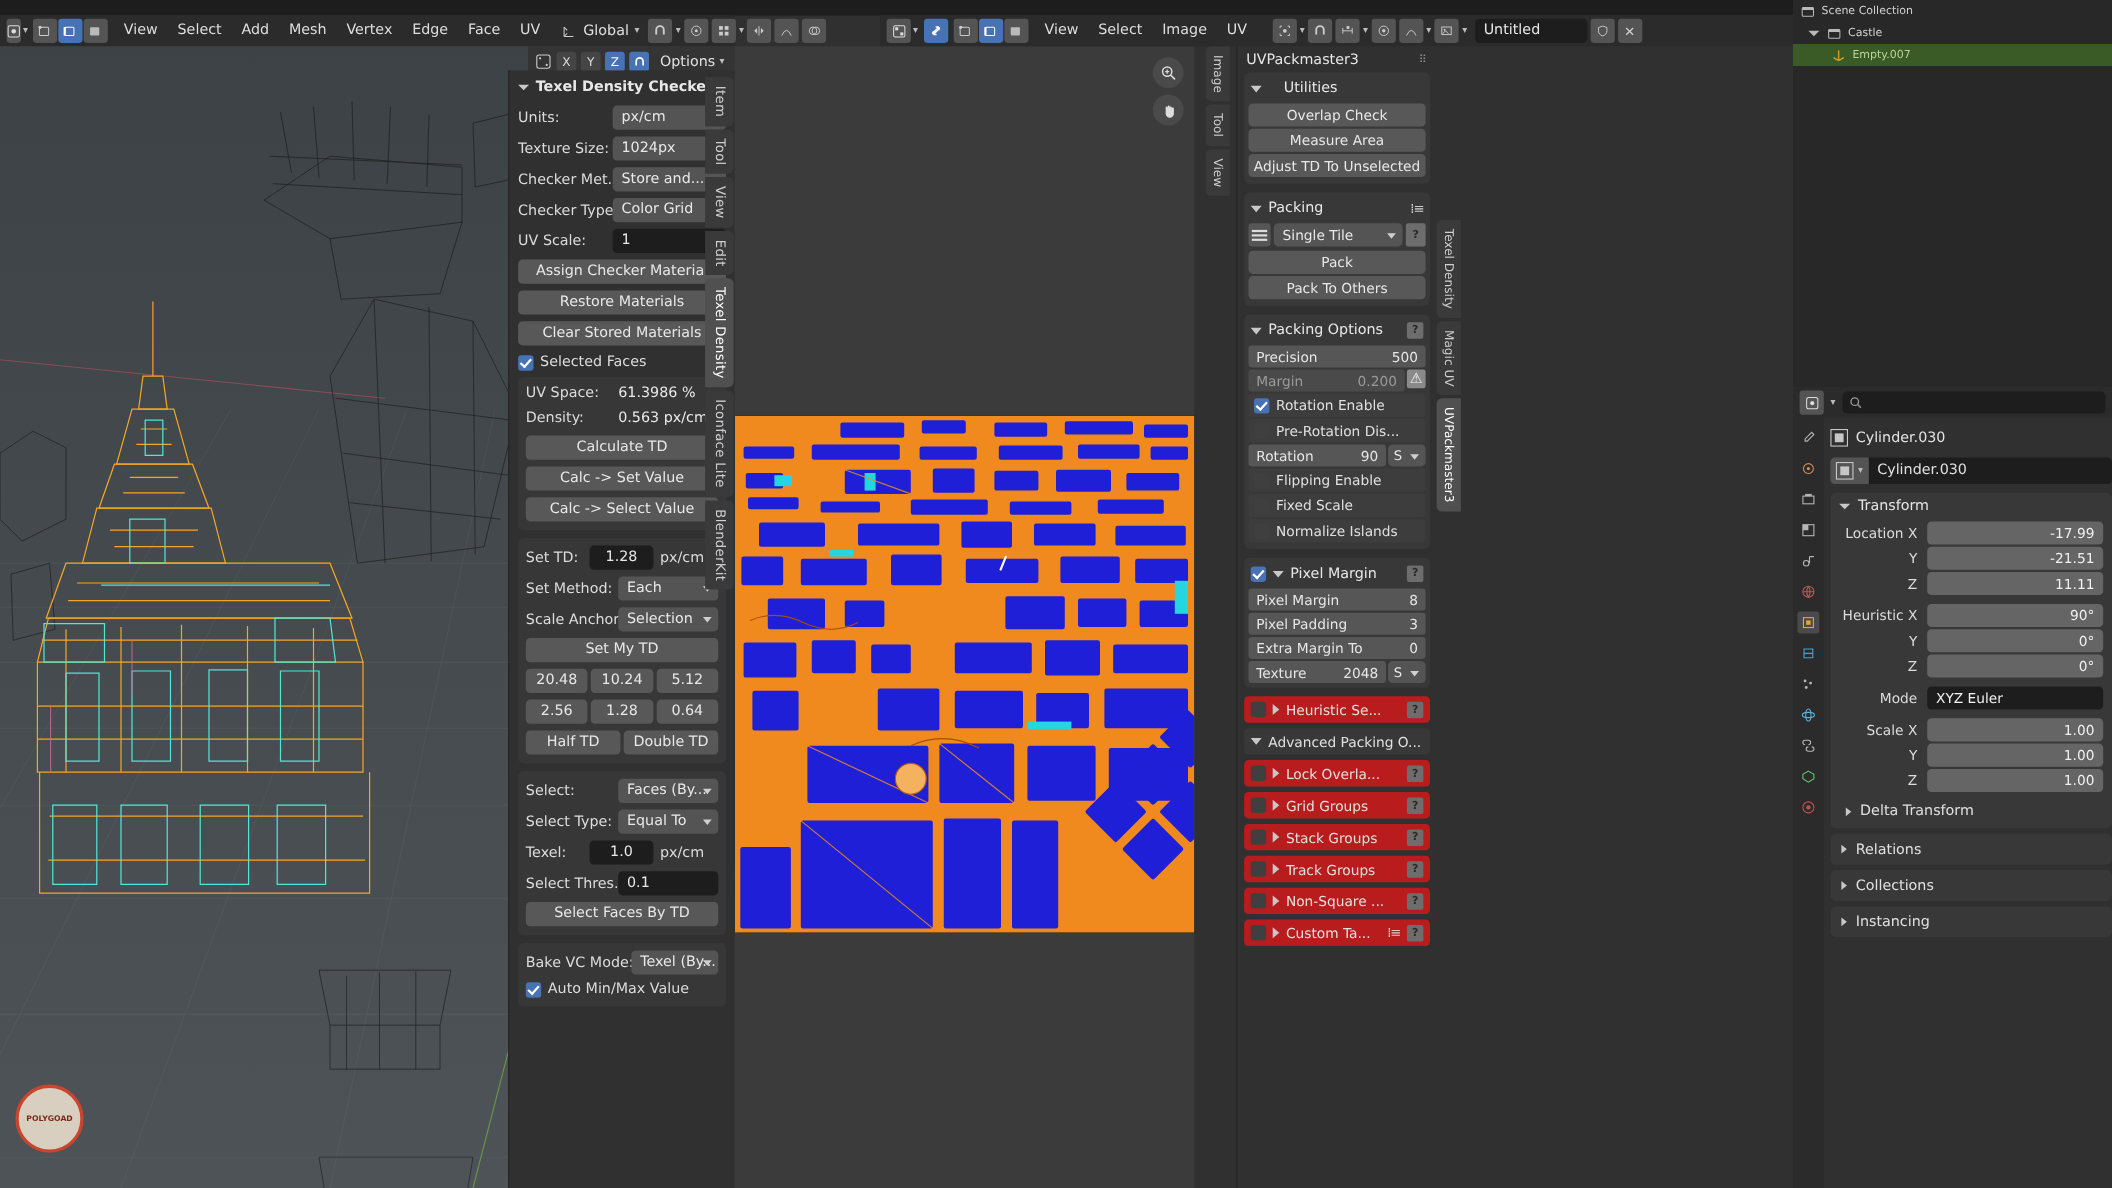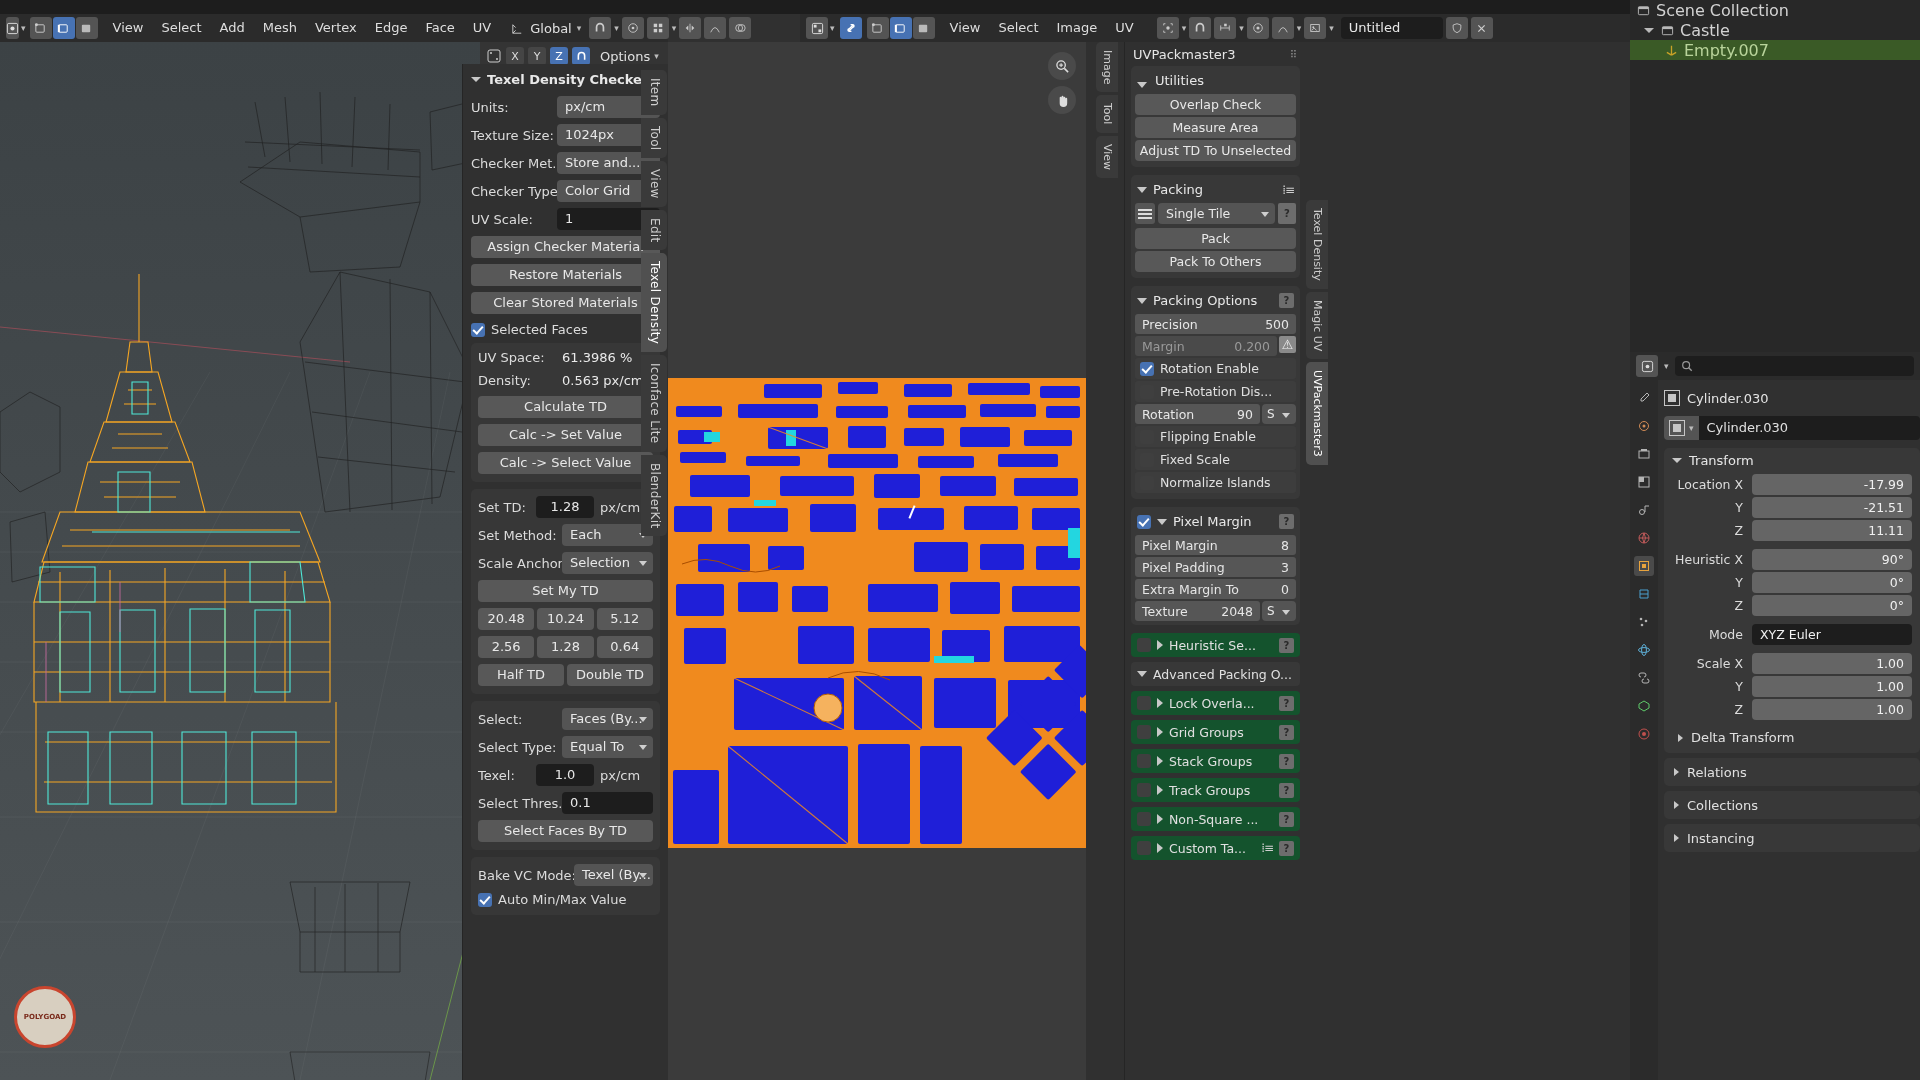--- a/index.html
+++ b/index.html
@@ -113,33 +113,33 @@
      writing-mode:vertical-rl; font-size:11px; padding:8px 4px; margin:0 0 3px 10px; cursor:pointer; }
 
   .uv-tools { position:absolute; right:10px; top:10px; display:flex; flex-direction:column; gap:6px; }
   .round-btn { width:28px;height:28px;border-radius:50%;background:#4a4a4a;display:flex;align-items:center;justify-content:center;color:#ddd;cursor:pointer;font-size:14px;}
 
   
   .upm { position:absolute; left:1124px; top:42px; width:182px; height:1038px;
     background:#303030; border-left:1px solid #252525; padding:0 6px; overflow:hidden; }
   .upm-title { display:flex;align-items:center;justify-content:space-between; height:24px; font-size:13px; color:#e6e6e6; padding:0 2px;}
   .upm-box { background:#383838; border-radius:5px; margin-bottom:8px; padding:4px; }
-  .upm-head { display:flex;align-items:flex-end; gap:8px; padding:3px 2px 6px 2px; font-size:13px; color:#e8e8e8; }
+  .upm-head { display:flex;align-items:center; gap:20px; padding:3px 2px 6px 2px; font-size:13px; color:#e8e8e8; }
   .upm-btn { width:100%; display:block; height:21px; line-height:21px; margin-bottom:2px; background:#585858; border-radius:4px; text-align:center; font-size:12.5px; cursor:pointer; color:#e8e8e8; white-space:nowrap; overflow:hidden;}
   .prop-row { display:flex; align-items:center; justify-content:space-between;
     background:#565656; border-radius:3px; height:20px; padding:0 7px; margin-bottom:2px; font-size:12.5px; color:#e6e6e6; }
   .prop-row.dim { background:#4a4a4a; color:#9a9a9a; }
   .chk-row { display:flex; align-items:center; gap:6px; background:#3d3d3d; border-radius:3px; height:21px; padding:0 5px; margin-bottom:2px; font-size:12.5px; }
   .helpico { width:15px;height:15px;border-radius:2px;background:#6d6d6d;color:#2a2a2a;font-size:10px;line-height:15px;text-align:center;font-weight:bold;cursor:pointer;flex:0 0 15px;}
   .warnico { width:17px;height:17px;color:#f0f0f0;font-size:13px;text-align:center;line-height:17px; background:#8a8a8a; border-radius:2px; }
-  .collap { display:flex;align-items:center;gap:6px;background:#14532d;border-radius:4px;height:24px;padding:0 6px;margin-bottom:5px;font-size:12.5px;cursor:pointer;}
+  .collap { display:flex;align-items:center;gap:6px;background:#b91c1c;border-radius:4px;height:24px;padding:0 6px;margin-bottom:5px;font-size:12.5px;cursor:pointer;}
   .listico { color:#cfcfcf; font-size:12px; letter-spacing:-1px; }
 
   
-  .outliner { position:absolute; left:1630px; top:0px; width:290px; height:352px; background:#282828; font-size:16px; }
+  .outliner { position:absolute; left:1630px; top:0px; width:290px; height:352px; background:#282828; font-size:10px; }
   .ol-row { display:flex; align-items:center; gap:6px; height:20px; padding-left:6px; color:#d2d2d2; cursor:pointer; }
   .ol-row.sel { background:#3a5a26; color:#b9d49b; }
   .ol-ico { width:14px;height:14px;display:flex;align-items:center;justify-content:center;font-size:11px;color:#b9b9b9;}
 
   
   .props { position:absolute; left:1630px; top:352px; width:290px; height:728px; background:#303030; }
   .props-hdr { height:28px; background:#2b2b2b; display:flex; align-items:center; padding:0 6px; gap:6px; }
   .searchbox { flex:1; background:#1d1d1d; border-radius:4px; height:20px; display:flex; align-items:center; padding:0 6px; color:#8c8c8c; font-size:12px; gap:5px;}
   .props-tabs { position:absolute; left:0; top:28px; width:28px; height:700px; background:#2b2b2b; padding-top:8px; }
   .ptab { width:20px;height:20px;margin:0 auto 8px auto;border-radius:3px;display:flex;align-items:center;justify-content:center;font-size:11px;color:#b5b5b5;cursor:pointer;}

